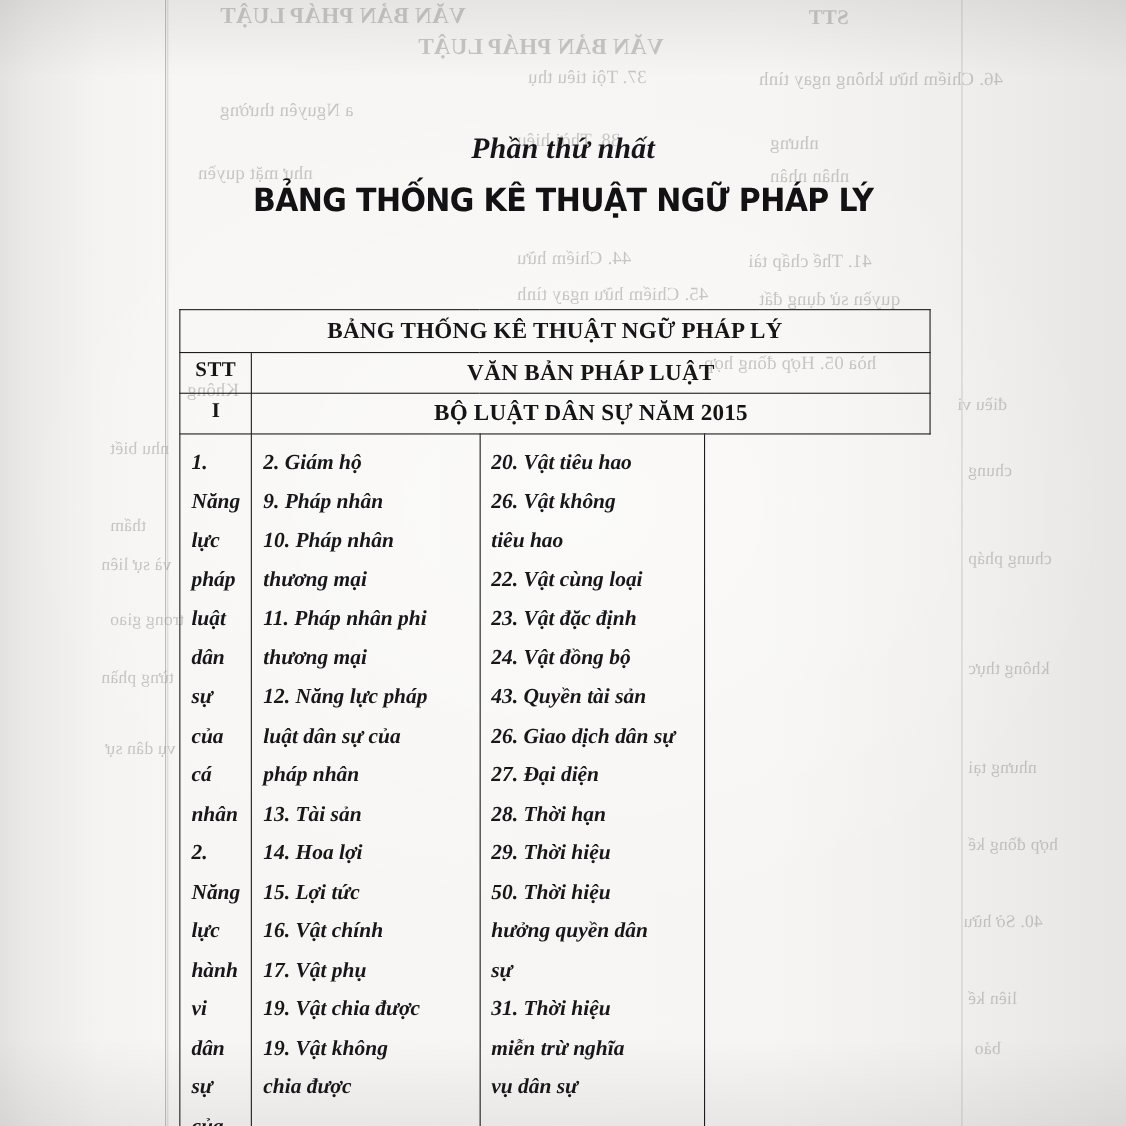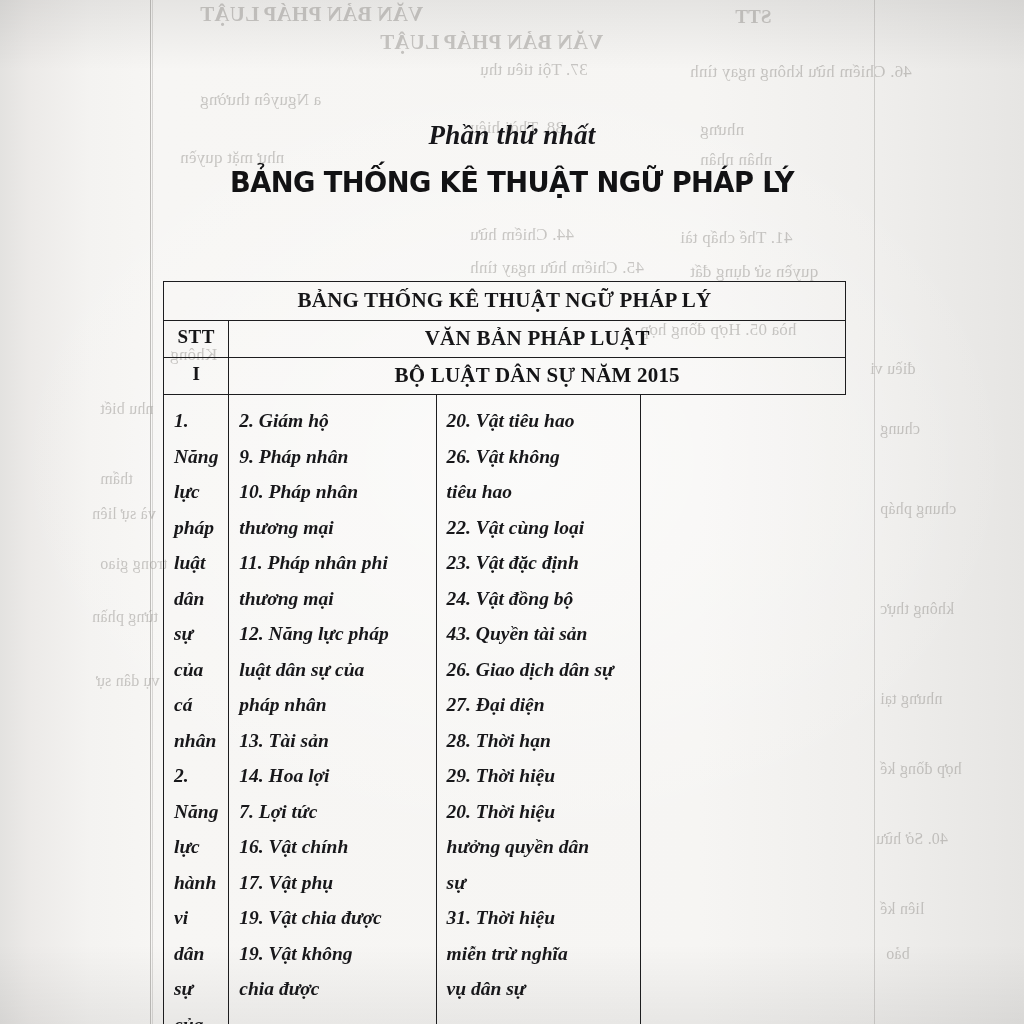--- a/index.html
+++ b/index.html
@@ -250,42 +250,42 @@
               <li>9. Pháp nhân</li>
               <li>10. Pháp nhân
 thương mại</li>
               <li>11. Pháp nhân phi
 thương mại</li>
               <li>12. Năng lực pháp
 luật dân sự của
 pháp nhân</li>
               <li>13. Tài sản</li>
               <li>14. Hoa lợi</li>
-              <li>7. Lợi tức</li>
+              <li>15. Lợi tức</li>
               <li>16. Vật chính</li>
               <li>17. Vật phụ</li>
               <li>19. Vật chia được</li>
               <li>19. Vật không
 chia được</li>
             </ol>
         </td>
         <td class="listcell">
           <ol>
               <li>20. Vật tiêu hao</li>
               <li>26. Vật không
 tiêu hao</li>
               <li>22. Vật cùng loại</li>
               <li>23. Vật đặc định</li>
               <li>24. Vật đồng bộ</li>
               <li>43. Quyền tài sản</li>
               <li>26. Giao dịch dân sự</li>
               <li>27. Đại diện</li>
               <li>28. Thời hạn</li>
               <li>29. Thời hiệu</li>
-              <li>20. Thời hiệu
+              <li>50. Thời hiệu
 hưởng quyền dân
 sự</li>
               <li>31. Thời hiệu
 miễn trừ nghĩa
 vụ dân sự</li>
             </ol>
         </td>
       </tr>
     </tbody>
   </table>

